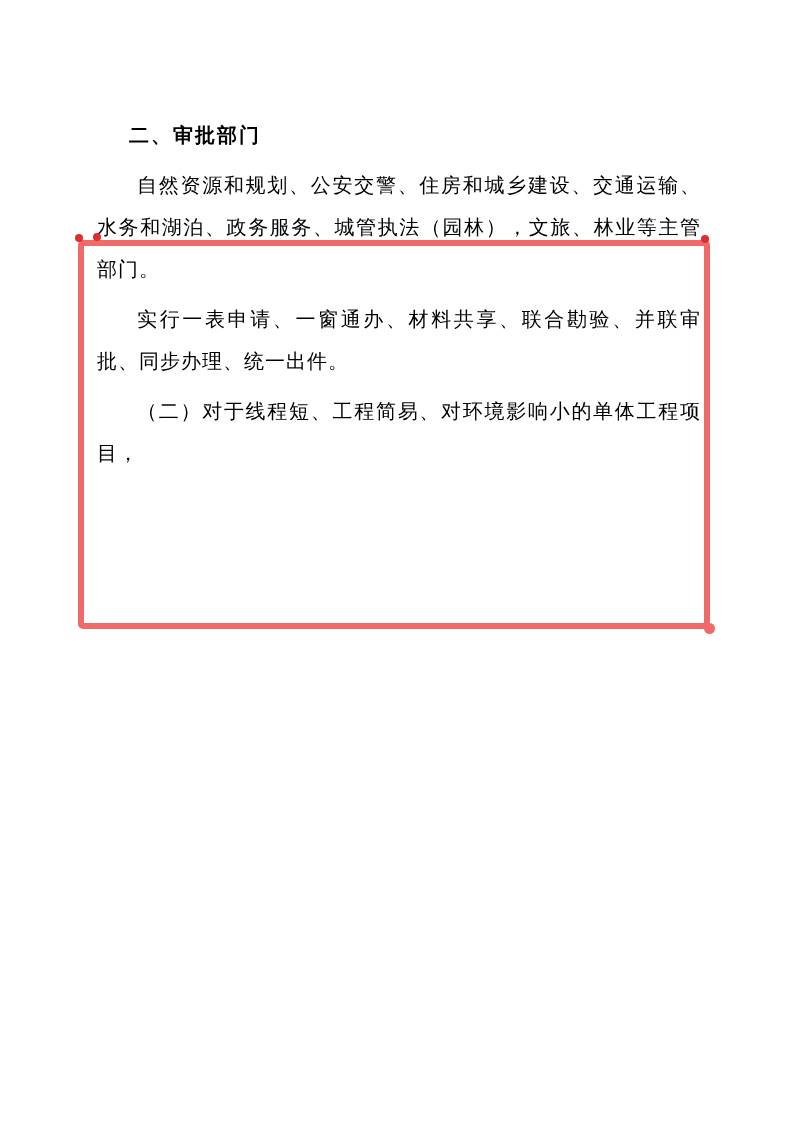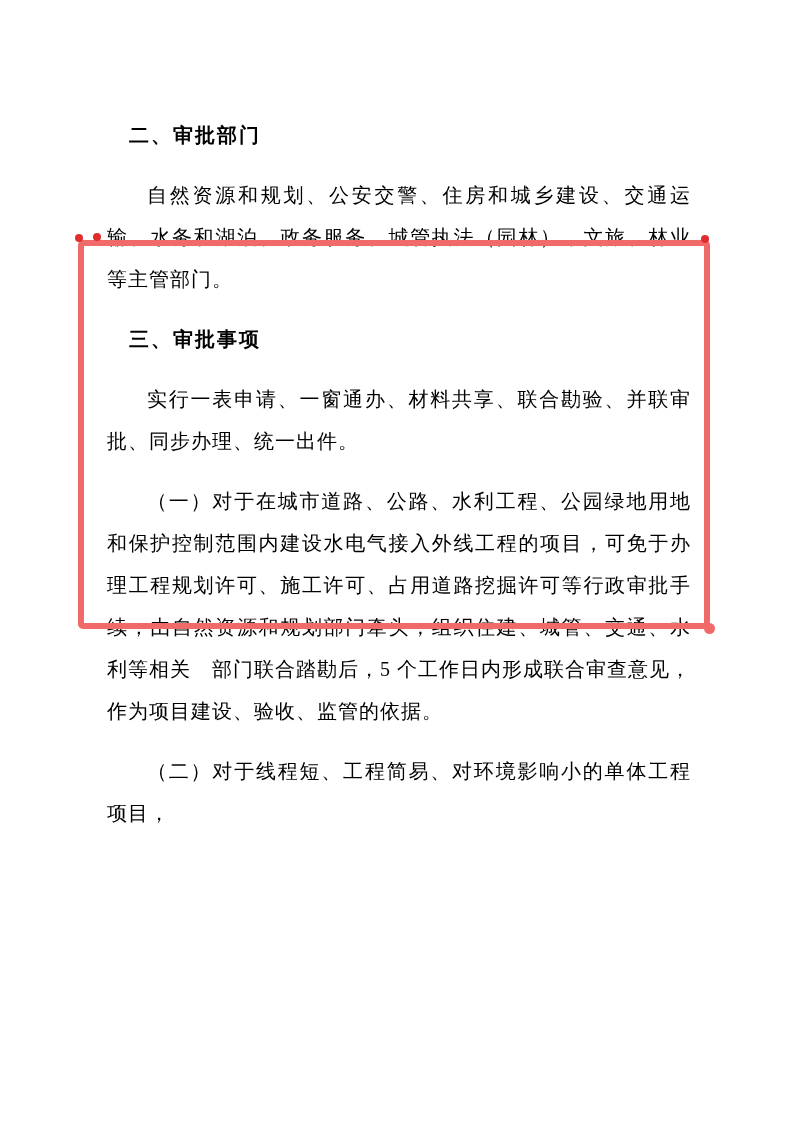--- a/index.html
+++ b/index.html
@@ -28,21 +28,21 @@
   }
   .content h2 {
     margin: 0;
     font-size: 20px;
     font-weight: bold;
     text-indent: 2em;
     text-align: left;
     letter-spacing: 2px;
   }
   .content p {
-    margin: 18px;
+    margin: 8px;
     text-indent: 2em;
   }
   .sec4-heading {
     margin-top: 7px !important;
   }
   
   .redbox {
     position: absolute;
     left: 78px;
     top: 240px;
@@ -66,24 +66,22 @@
 </style>
 </head>
 <body>
 
 <div class="page">
 
   <div class="content">
     <h2>二、审批部门</h2>
     <p>自然资源和规划、公安交警、住房和城乡建设、交通运输、水务和湖泊、政务服务、城管执法（园林），文旅、林业等主管部门。</p>
 
-    <h2>三、审批事项</h2>
 
     <p>实行一表申请、一窗通办、材料共享、联合勘验、并联审批、同步办理、统一出件。</p>
-    <p>（一）对于在城市道路、公路、水利工程、公园绿地用地和保护控制范围内建设水电气接入外线工程的项目，可免于办理工程规划许可、施工许可、占用道路挖掘许可等行政审批手续，由自然资源和规划部门牵头，组织住建、城管、交通、水利等相关　部门联合踏勘后，5 个工作日内形成联合审查意见，作为项目建设、验收、监管的依据。</p>
     <p>（二）对于线程短、工程简易、对环境影响小的单体工程项目，</p>
   </div>
 
   <div class="redbox">
     <span class="dot dot-tl1"></span>
     <span class="dot dot-tl2"></span>
     <span class="dot dot-tr"></span>
     <span class="dot dot-br"></span>
   </div>
 

